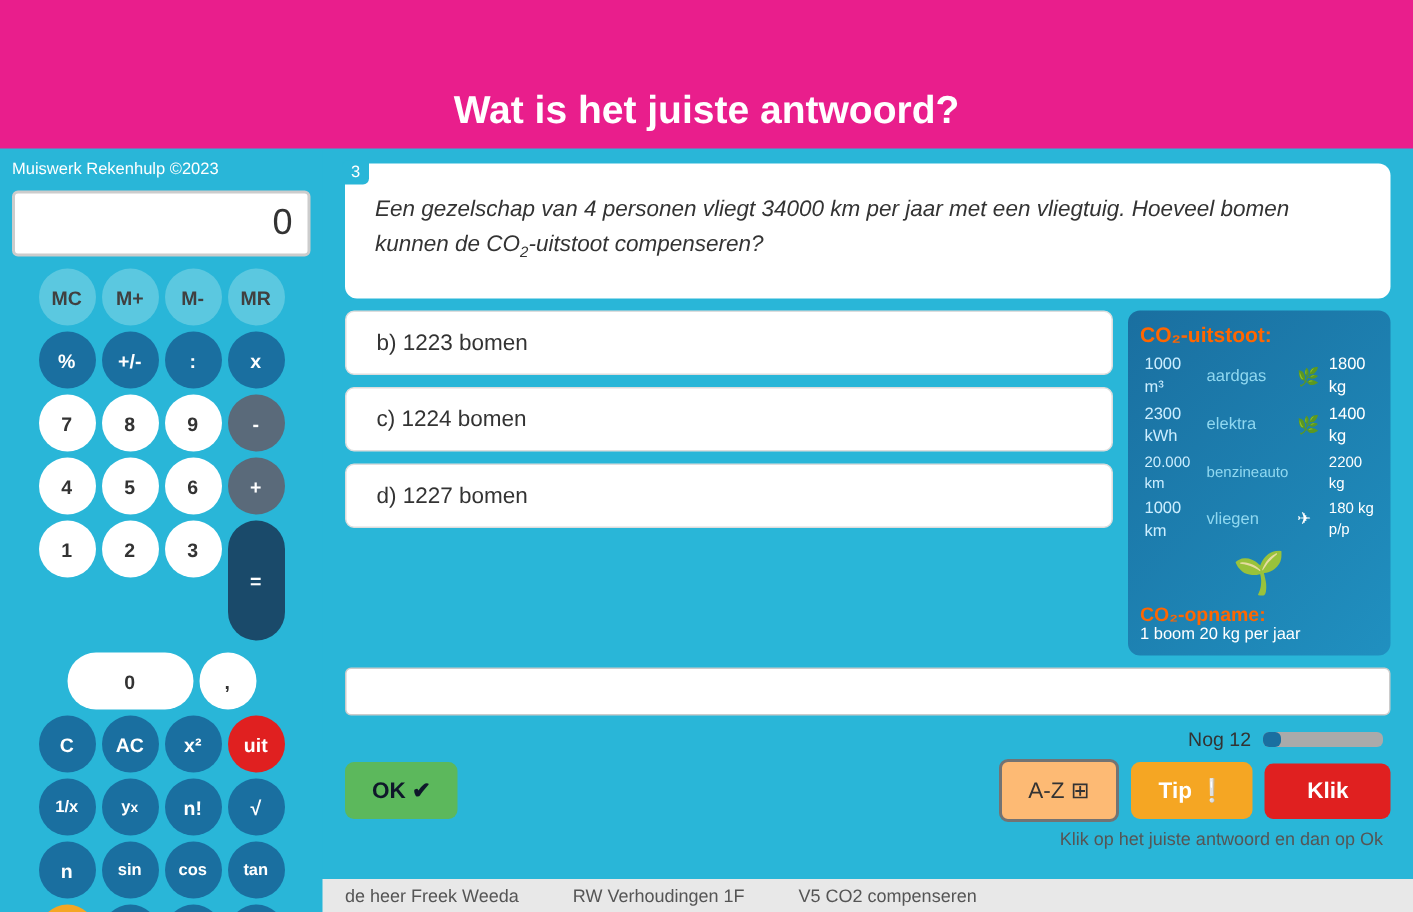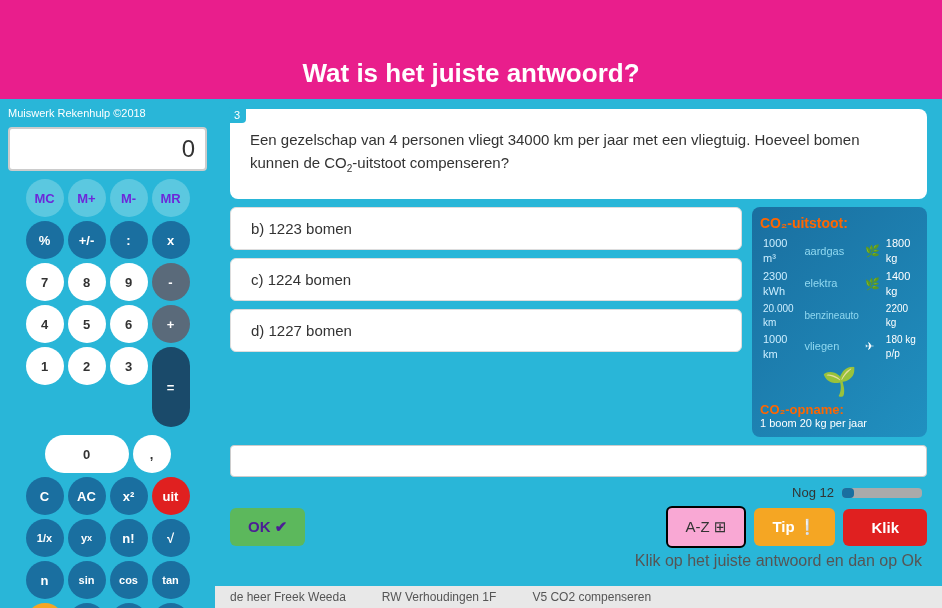--- a/index.html
+++ b/index.html
@@ -77,21 +77,21 @@
       height: 38px;
       font-size: 13px;
       font-weight: bold;
       cursor: pointer;
       display: flex;
       align-items: center;
       justify-content: center;
       color: white;
     }
 
-    .btn-light-blue { background: #5bc8e0; color: #6d28d9; }
+    .btn-light-blue { background: #5bc8e0; color: #404040; }
     .btn-dark-blue { background: #1a6fa0; }
     .btn-white { background: white; color: #333; }
     .btn-dark-gray { background: #5a6a7a; }
     .btn-equals { background: #1a4a6a; width: 38px; height: 80px; border-radius: 20px; }
     .btn-red { background: #e02020; }
     .btn-orange { background: #f5a623; }
     .btn-zero { width: 80px; border-radius: 20px; }
 
     
     .content-area {
@@ -119,20 +119,21 @@
       font-size: 11px;
       padding: 2px 6px;
       border-radius: 4px 0 4px 0;
     }
 
     .question-text {
       font-size: 15px;
       color: #333;
       line-height: 1.5;
       margin-top: 5px;
+      font-style: italic;
     }
 
     .question-text sub {
       font-size: 10px;
     }
 
     
     .answers-image-row {
       display: flex;
       gap: 10px;
@@ -227,43 +228,43 @@
 
     .progress-bar-fill {
       background: #1a6fa0;
       border-radius: 4px;
       height: 10px;
       width: 15%;
     }
 
     .btn-ok {
       background: #5cb85c;
-      color: #4c1d95;
+      color: #0f172a;
       border: none;
       border-radius: 6px;
       padding: 10px 18px;
       font-size: 15px;
       cursor: pointer;
       font-weight: bold;
     }
 
     .btn-steluit {
       background: white;
       color: #333;
       border: 2px solid #ccc;
       border-radius: 6px;
       padding: 10px 18px;
       font-size: 15px;
       cursor: pointer;
     }
 
     .btn-az {
-      background: #f9a8d4;
+      background: #fdba74;
       color: #333;
-      border: 2px solid #000000;
+      border: 2px solid #737373;
       border-radius: 6px;
       padding: 10px 18px;
       font-size: 15px;
       cursor: pointer;
     }
 
     .btn-tip {
       background: #f5a623;
       color: white;
       border: none;
@@ -281,21 +282,21 @@
       border-radius: 6px;
       padding: 10px 28px;
       font-size: 15px;
       cursor: pointer;
       font-weight: bold;
     }
 
     
     .hint-text {
       text-align: right;
-      font-size: 16px;
+      font-size: 12px;
       color: #555;
       padding-right: 5px;
     }
 
     
     .footer {
       background: #e8e8e8;
       padding: 4px 15px;
       font-size: 12px;
       color: #555;
@@ -310,21 +311,21 @@
 </head>
 <body>
 
 <div class="top-banner">
   <h1>Wat is het juiste antwoord?</h1>
 </div>
 
 <div class="main-layout">
 
   <div class="calculator">
-    <div class="calc-title">Muiswerk Rekenhulp ©2018</div>
+    <div class="calc-title">Muiswerk Rekenhulp ©2023</div>
     <div class="calc-display">
       <span>0</span>
     </div>
 
     <div class="calc-row">
       <button class="calc-btn btn-light-blue">MC</button>
       <button class="calc-btn btn-light-blue">M+</button>
       <button class="calc-btn btn-light-blue">M-</button>
       <button class="calc-btn btn-light-blue">MR</button>
     </div>

